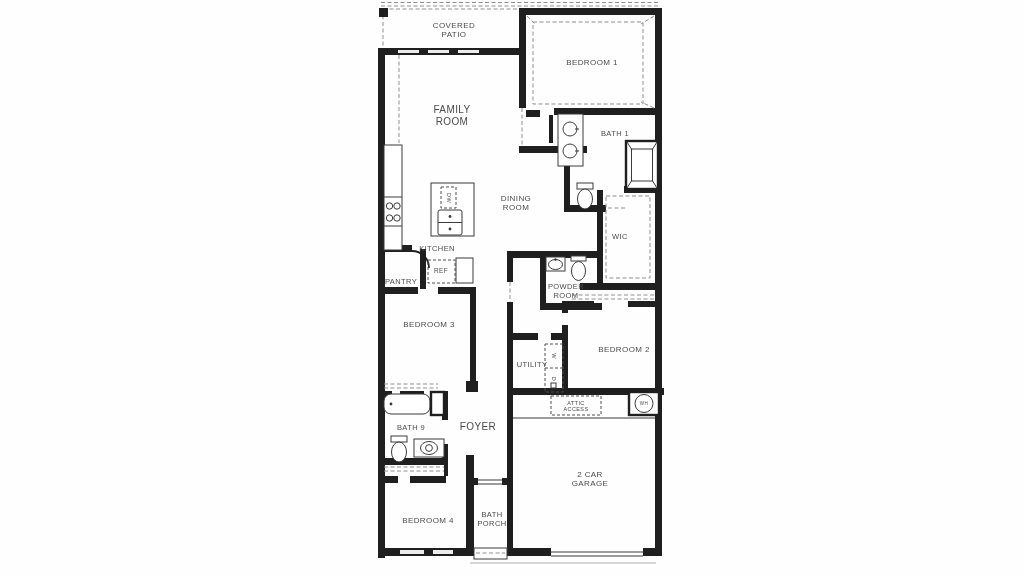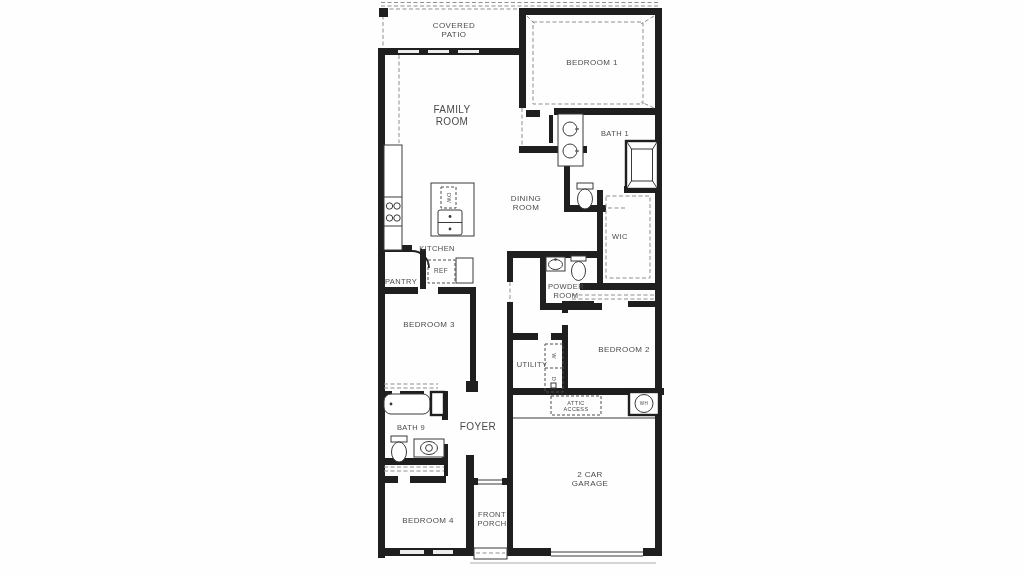--- a/index.html
+++ b/index.html
@@ -232,38 +232,38 @@
     </g>
   </svg>
 
   <div id="labels">
       <div class="room-label" style="left: 454px; top: 30px; font-size: 8px;">COVERED
 PATIO</div>
       <div class="room-label" style="left: 592px; top: 63px; font-size: 8px;">BEDROOM 1</div>
       <div class="room-label" style="left: 452px; top: 116px; font-size: 10px;">FAMILY
 ROOM</div>
       <div class="room-label" style="left: 615px; top: 134px; font-size: 7.5px;">BATH 1</div>
-      <div class="room-label" style="left: 516px; top: 203px; font-size: 8px; margin-left: 10px;">DINING
+      <div class="room-label" style="left: 516px; top: 203px; font-size: 8px;">DINING
 ROOM</div>
       <div class="room-label" style="left: 620px; top: 237px; font-size: 7.5px;">WIC</div>
       <div class="room-label" style="left: 437px; top: 249px; font-size: 7.5px;">KITCHEN</div>
       <div class="room-label" style="left: 441px; top: 271px; font-size: 6.5px;">REF</div>
       <div class="room-label" style="left: 401px; top: 282px; font-size: 7.5px;">PANTRY</div>
       <div class="room-label" style="left: 566px; top: 292px; font-size: 7.5px;">POWDER
 ROOM</div>
       <div class="room-label" style="left: 429px; top: 325px; font-size: 8px;">BEDROOM 3</div>
       <div class="room-label" style="left: 616px; top: 350px; font-size: 8px; padding-left: 16px;">BEDROOM 2</div>
       <div class="room-label" style="left: 532px; top: 365px; font-size: 7.5px;">UTILITY</div>
       <div class="room-label" style="left: 576px; top: 406px; font-size: 5.5px;">ATTIC
 ACCESS</div>
       <div class="room-label" style="left: 644px; top: 404px; font-size: 4.5px;">WH</div>
       <div class="room-label" style="left: 411px; top: 428px; font-size: 7.5px;">BATH 9</div>
       <div class="room-label" style="left: 478px; top: 427px; font-size: 10px;">FOYER</div>
       <div class="room-label" style="left: 590px; top: 479px; font-size: 8px;">2 CAR
 GARAGE</div>
       <div class="room-label" style="left: 428px; top: 521px; font-size: 8px;">BEDROOM 4</div>
-      <div class="room-label" style="left: 492px; top: 520px; font-size: 7.5px;">FRONT
+      <div class="room-label" style="left: 492px; top: 520px; font-size: 7.5px;">BATH
 PORCH</div>
       <div class="room-label rot" style="left: 448.5px; top: 197.5px; font-size: 5.5px;">DW</div>
       <div class="room-label rot" style="left: 554px; top: 356px; font-size: 5.5px;">W</div>
       <div class="room-label rot" style="left: 554px; top: 379px; font-size: 5.5px;">D</div>
     </div>
 </div>
 
 </body></html>

